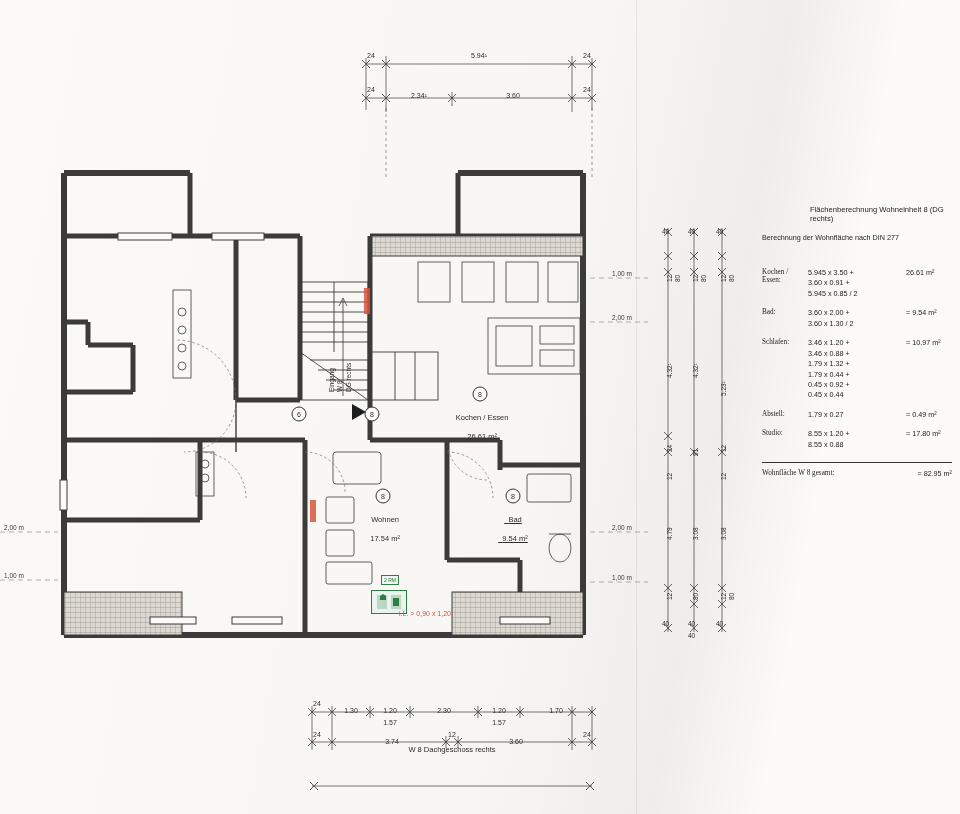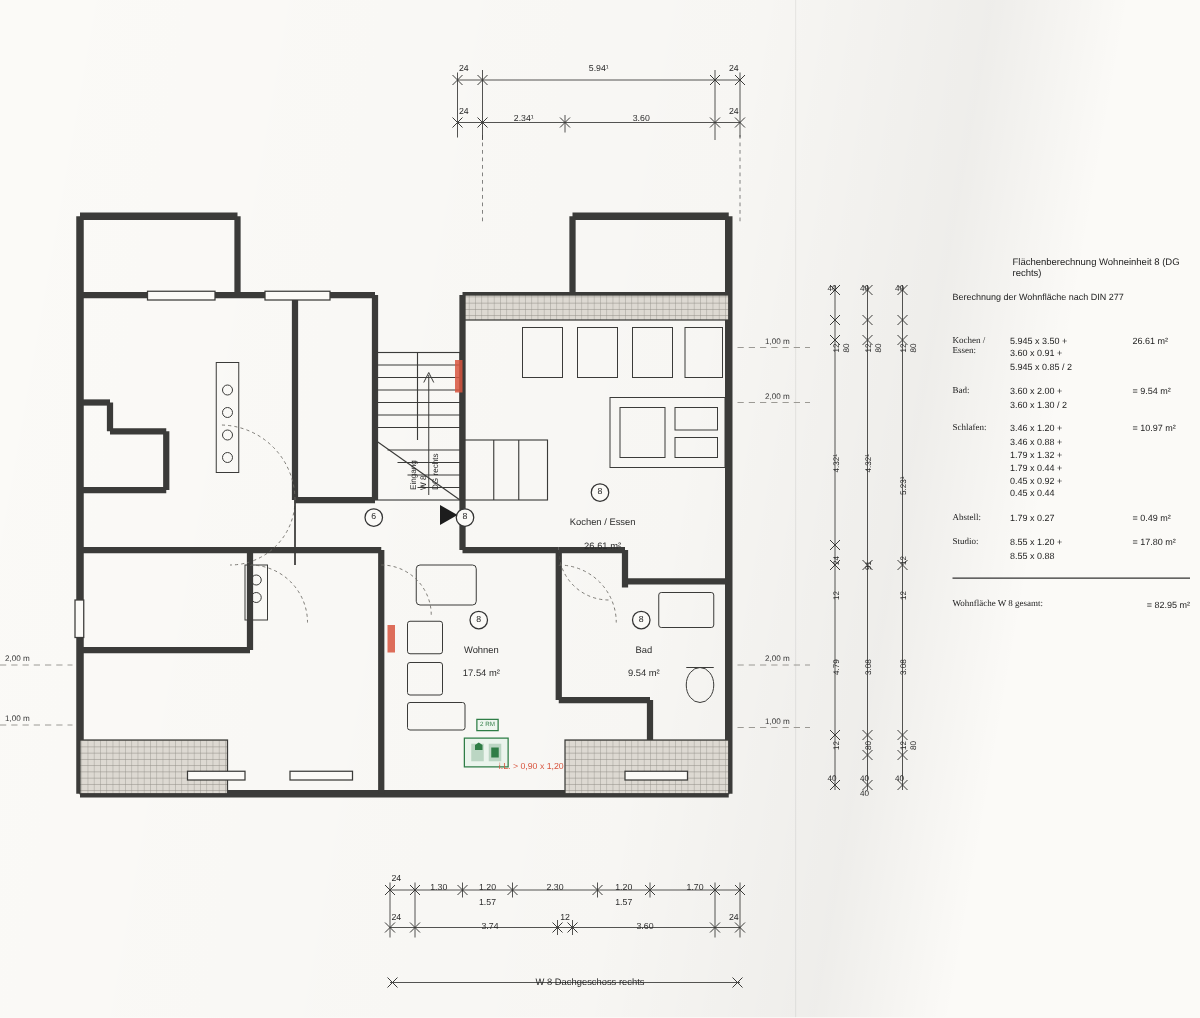--- a/index.html
+++ b/index.html
@@ -47,21 +47,21 @@
   #calc{
     position:absolute;left:762px;top:205px;width:190px;
     font-size:7.2px;color:#232323;
   }
   #calc .title{font-size:7.6px;margin-bottom:10px;padding-left:48px;}
   #calc .sub{font-size:7.2px;margin-bottom:26px;}
   #calc .row{display:flex;margin-bottom:9px;}
   #calc .k{width:46px;flex:0 0 46px;font-family:Liberation Serif, serif;}
   #calc .v{flex:1;white-space:pre-line;line-height:1.45;}
   #calc .t{width:46px;flex:0 0 46px;text-align:left;}
-  #calc .total{display:flex;border-top:1px solid #333;padding-top:16px;margin-top:12px;}
+  #calc .total{display:flex;border-top:1px solid #333;padding-top:6px;margin-top:12px;}
   #calc .total .k{width:120px;flex:0 0 120px;}
   #calc .total .t{flex:1;text-align:right;}
   .room-badge{
     position:absolute;
     width:13px;height:13px;border-radius:50%;
     border:1px solid #333;
     font-size:7px;line-height:13px;text-align:center;
     background:#fbfaf7;
     transform:translate(-50%,-50%);
   }
@@ -345,35 +345,35 @@
   <span>26.61 m²</span>
 </div>
 
 <div class="room-badge" style="left:383px;top:496px;">8</div>
 <div class="lbl c" style="left:383px;top:506px;">
   <span>Wohnen</span><br>
   <span>17.54 m²</span>
 </div>
 
 <div class="room-badge" style="left:513px;top:496px;">8</div>
-<div class="lbl c" style="left:513px;top:506px;">
+<div class="lbl c" style="left:513px;top:506px;text-decoration:underline;">
   <span>Bad</span><br>
   <span>9.54 m²</span>
 </div>
 
 <div class="room-badge" style="left:299px;top:414px;">6</div>
 <div class="room-badge" style="left:372px;top:414px;">8</div>
 
 <div style="position:absolute;left:328px;top:392px;transform:rotate(-90deg);transform-origin:0 0;font-size:6.5px;line-height:1.3;white-space:pre;">Eingang
 W 8
 DG rechts</div>
 
 <div class="lbl c" style="left:425px;top:610px;color:#d8553e;font-size:7px;">i.L. &gt; 0,90 x 1,20</div>
 
-<div class="caption" style="left:452px;top:781px;transform:translateX(-50%);margin-left:20px;">W 8 Dachgeschoss rechts</div>
+<div class="caption" style="left:452px;top:745px;transform:translateX(-50%);">W 8 Dachgeschoss rechts</div>
 
 <div class="dim c" style="left:371px;top:52px;">24</div>
 <div class="dim c" style="left:479px;top:52px;">5.94¹</div>
 <div class="dim c" style="left:587px;top:52px;">24</div>
 
 <div class="dim c" style="left:371px;top:86px;">24</div>
 <div class="dim c" style="left:419px;top:92px;">2.34¹</div>
 <div class="dim c" style="left:513px;top:92px;">3.60</div>
 <div class="dim c" style="left:587px;top:86px;">24</div>
 

